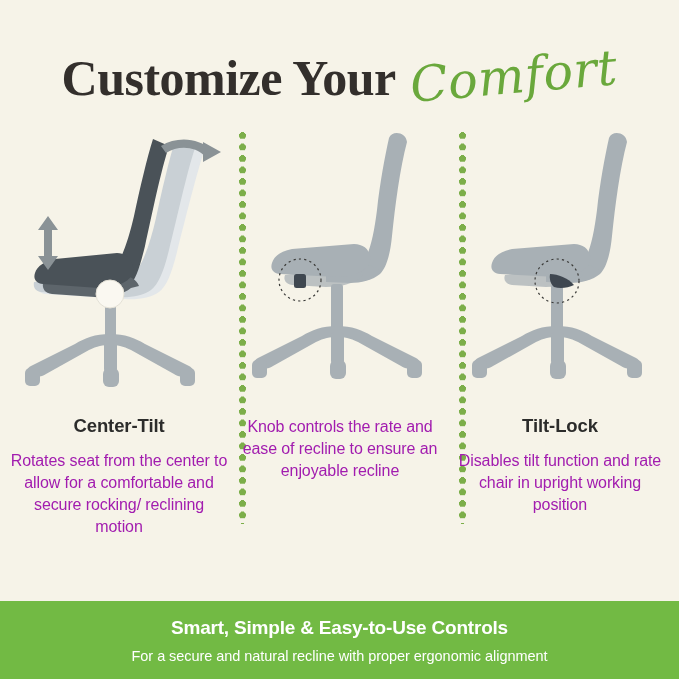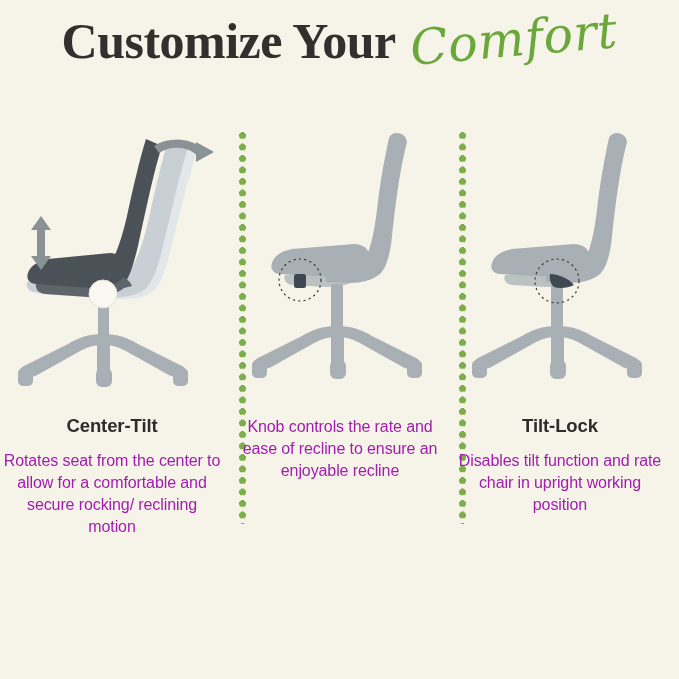--- a/index.html
+++ b/index.html
@@ -7,22 +7,22 @@
     width:679px;height:679px;
     background:#f6f3e8;
     font-family:"Liberation Sans", sans-serif;
     overflow:hidden;
     position:relative;
   }
   #page{position:absolute;inset:0;background:#f6f3e8;}
 
   
   .header{
-    position:absolute;left:0;top:16px;width:679px;height:110px;
-    display:flex;align-items:flex-start;justify-content:center;
+    position:absolute;left:0;top:1px;width:679px;height:110px;
+    display:flex;align-items:flex-end;justify-content:center;
   }
   .title-line{
     display:flex;align-items:baseline;gap:14px;white-space:nowrap;
     transform:translateY(-4px);
   }
   .title-main{
     font-family:"Liberation Serif", serif;
     font-weight:bold;
     font-size:50px;
     letter-spacing:-0.5px;
@@ -46,21 +46,21 @@
     background-size:7px 11.5px;
     background-repeat:repeat-y;
   }
   .divider.d1{left:239px;}
   .divider.d2{left:459px;}
 
   
   .col{
     position:absolute;top:128px;width:220px;height:420px;
   }
-  .col.c1{left:2px;}
+  .col.c1{left:9px;}
   .col.c2{left:230px;}
   .col.c3{left:450px;}
 
   .art{position:absolute;left:0;top:0;width:220px;height:268px;}
   .art svg{display:block;width:220px;height:268px;}
 
   .caption{
     position:absolute;left:0;top:288px;width:220px;text-align:center;
   }
   .cap-title{
@@ -203,14 +203,18 @@
 
         <path d="M100 146 C108 146 118 150 124 157 C118 160 110 161 104 159 C101 157 99 151 100 146 Z" fill="#3f4750"></path>
       </svg>
     </div>
     <div class="caption">
       <p class="cap-title">Tilt-Lock</p>
       <p class="cap-body">Disables tilt function and rate chair in upright working position</p>
     </div>
   </div>
 
+  <div class="footer">
+    <p class="footer-title">Smart, Simple &amp; Easy-to-Use Controls</p>
+    <p class="footer-sub">For a secure and natural recline with proper ergonomic alignment</p>
+  </div>
 
 </div>
 
 </body></html>

